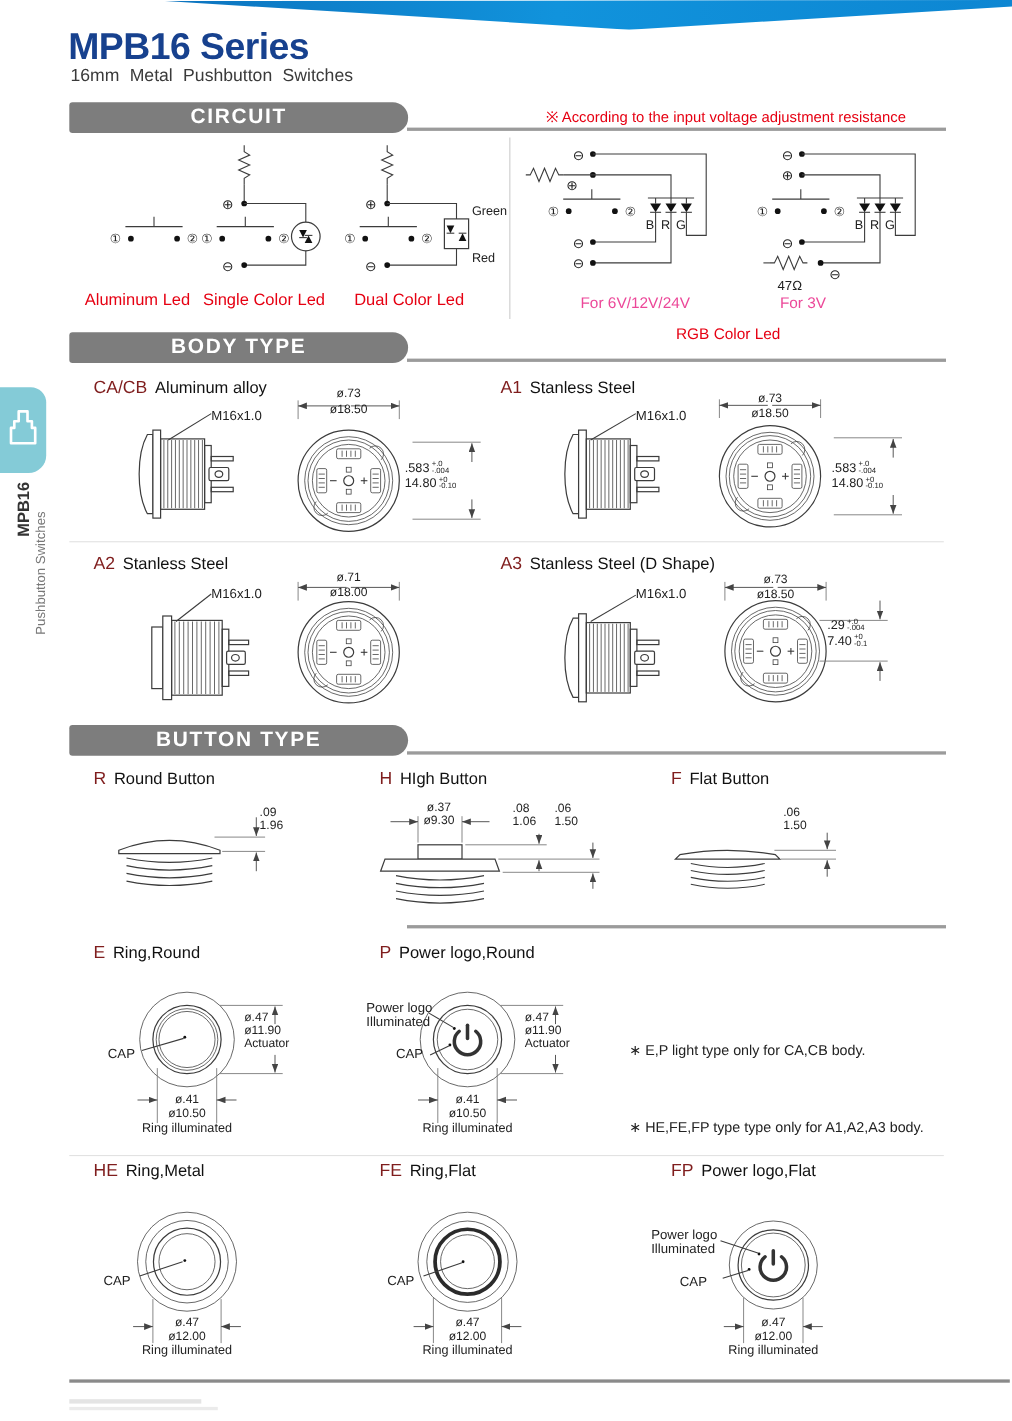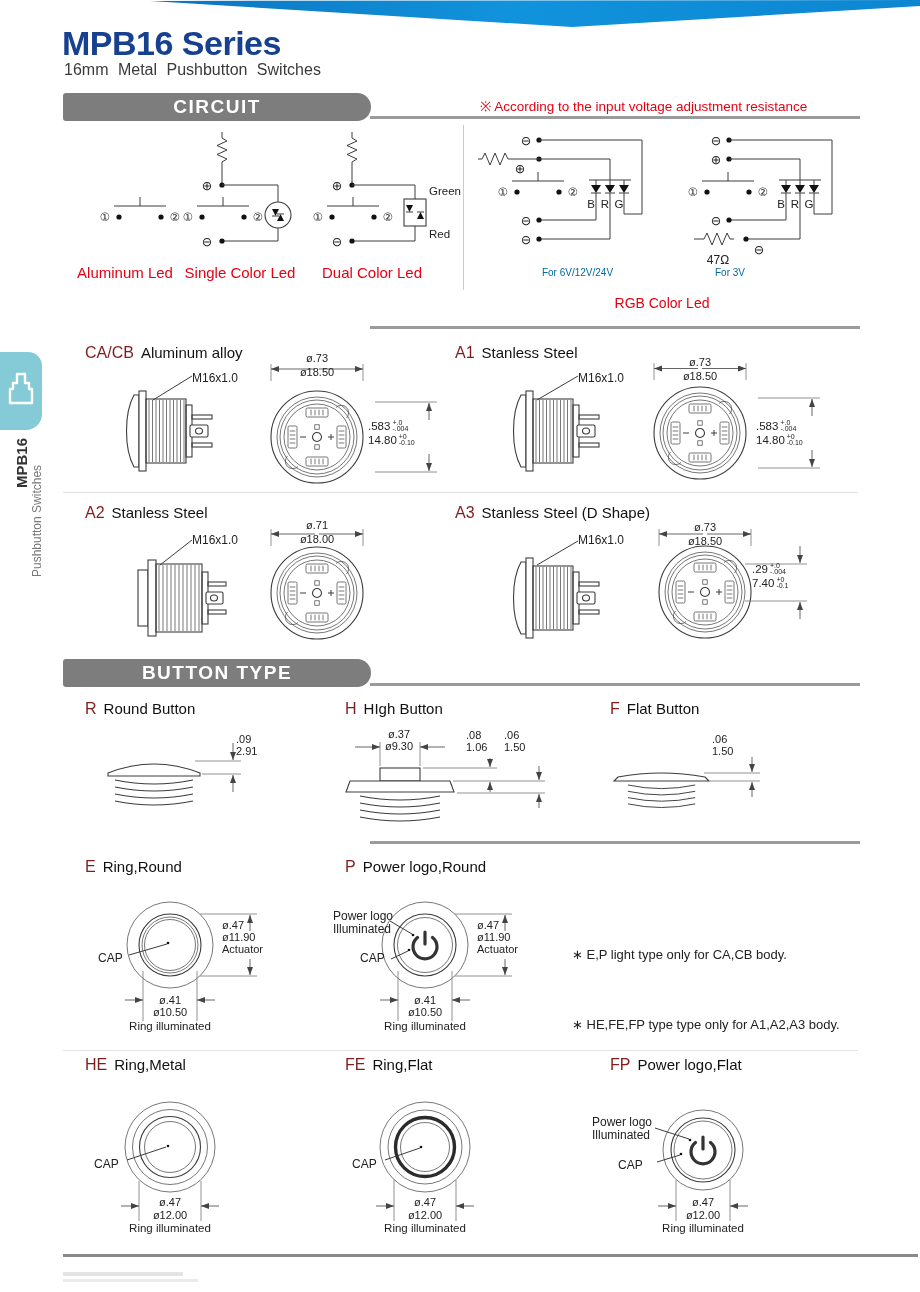--- a/index.html
+++ b/index.html
@@ -24,21 +24,21 @@
   .secbar{left:63px;width:308px;height:28px;background:#7d7d7d;border-radius:3px 14px 14px 3px;
           color:#fff;font-size:19px;font-weight:bold;letter-spacing:1.5px;
           display:flex;align-items:center;justify-content:center;}
   .secline{left:370px;width:490px;height:2.5px;background:#9b9b9b;}
   .divider{height:1px;background:#e2e2e2;}
   
   .itemlabel{display:flex;align-items:baseline;white-space:nowrap;}
   .code{color:#7f1d1d;font-size:16px;margin-right:7px;}
   .name{font-size:15px;color:#111;}
   .cap-red{color:#e60012;font-size:15px;text-align:center;}
-  .cap-blk{color:#0369a1;font-size:10px;text-align:center;}
+  .cap-blk{color:#ec4899;font-size:14px;text-align:center;}
   .dt{font-size:11px;line-height:12px;text-align:center;color:#222;white-space:nowrap;}
   .lead{font-size:12px;color:#222;white-space:nowrap;}
   .note{font-size:13px;color:#222;white-space:nowrap;line-height:18px;}
   .tolrow{display:flex;align-items:center;font-size:11.5px;line-height:14px;color:#222;white-space:nowrap;}
   .tol{display:inline-flex;flex-direction:column;margin-left:2px;font-size:7px;line-height:6.5px;color:#222;}
   .tol i{font-style:normal;}
   
   .banner{left:0;top:0;width:920px;height:32px;
           background:linear-gradient(95deg,#0a66b2 0%,#1193dc 55%,#0d86d2 100%);
           clip-path:polygon(150px 1px,920px 0px,920px 6px,572px 27px);}
@@ -160,21 +160,21 @@
   <div class="abs tab">
     <svg class="abs" style="left:6px;top:18px" width="30" height="44">
       <path d="M11,4 h8 v9 h4 v6 h3 v14 h-22 v-14 h3 v-6 h4 z" fill="none" stroke="#fff" stroke-width="2.4" stroke-linejoin="round"></path>
     </svg>
   </div>
   <div class="abs vert" style="left:13px;top:432px;height:56px;font-size:15px;font-weight:bold;color:#333">MPB16</div>
   <div class="abs vert" style="left:30px;top:432px;height:145px;font-size:12px;color:#777">Pushbutton Switches</div>
 
   <div class="abs secbar" style="top:93px">CIRCUIT</div>
   <div class="abs secline" style="top:116px"></div>
-  <div class="abs" style="left:480px;top:97px;width:360px;text-align:left;font-size:13.5px;color:#e60012">※ According to the input voltage adjustment resistance</div>
+  <div class="abs" style="left:480px;top:97px;width:360px;text-align:center;font-size:13.5px;color:#e60012">※ According to the input voltage adjustment resistance</div>
 
   <svg class="abs" style="left:75px;top:178px" width="110" height="60">
     <use href="#swg" x="65" y="35"></use>
   </svg>
   <div class="abs cap-red" style="left:65px;top:264px;width:120px">Aluminum Led</div>
 
   <svg class="abs" style="left:160px;top:128px" width="165" height="135">
     <path d="M62,4 v6 l5,3 l-10,4.5 l10,4.5 l-10,4.5 l10,4.5 l-5,3 v6" class="w"></path>
     <line x1="62" y1="40" x2="62" y2="57" class="w"></line>
     <text x="47" y="62" text-anchor="middle" class="term">⊕</text>
@@ -266,20 +266,21 @@
     <polyline points="140,65 140,111 86,111" class="w" fill="none"></polyline>
     <circle cx="86" cy="111" r="2.6" class="blk"></circle>
     <path d="M46,111 h4 l3,-6 l5,12 l5,-12 l5,12 l5,-12 l3,6 h4" class="w" transform="translate(-6,0)"></path>
     <line x1="34" y1="111" x2="40" y2="111" class="w"></line>
     <text x="99" y="126" text-anchor="middle" class="term">⊖</text>
     <text x="58" y="136" text-anchor="middle" style="font-size:12px">47Ω</text>
   </svg>
   <div class="abs cap-blk" style="left:680px;top:267px;width:100px">For 3V</div>
   <div class="abs cap-red" style="left:602px;top:295px;width:120px;font-size:14px">RGB Color Led</div>
 
+  <div class="abs secbar" style="top:302px">BODY TYPE</div>
   <div class="abs secline" style="top:326px"></div>
 
   <div class="abs itemlabel" style="left:85px;top:344px">
     <span class="code">CA/CB</span>
     <span class="name">Aluminum alloy</span>
   </div>
   <div class="abs lead" style="left:192px;top:371px">M16x1.0</div>
   <svg class="abs" style="left:75px;top:350px" width="390" height="150">
     <line x1="117" y1="26" x2="78" y2="50" class="w" stroke-width="0.9"></line>
     <use href="#sv1g" x="43" y="35"></use>
@@ -417,21 +418,21 @@
     <g transform="translate(40,50) scale(0.975,1)">
         <use href="#thr4"></use>
       </g>
     <line x1="120" y1="31" x2="166" y2="31" class="ext"></line>
     <line x1="127" y1="44" x2="166" y2="44" class="ext"></line>
     <line x1="158" y1="13" x2="158" y2="30" class="dm" marker-end="url(#ah)"></line>
     <line x1="158" y1="62" x2="158" y2="45" class="dm" marker-end="url(#ah)"></line>
   </svg>
   <div class="abs dt" style="left:236px;top:733px;text-align:left">
     <div>.09</div>
-      <div>2.91</div>
+      <div>1.96</div>
   </div>
 
   <div class="abs itemlabel" style="left:345px;top:700px">
     <span class="code">H</span>
     <span class="name">HIgh Button</span>
   </div>
   <svg class="abs" style="left:335px;top:718px" width="235" height="105">
     <rect x="45" y="50" width="40" height="13" class="sf"></rect>
     <path d="M15,63 L115,63 L119,74 L11,74 Z" class="sf"></path>
     <g transform="translate(25,78)">

